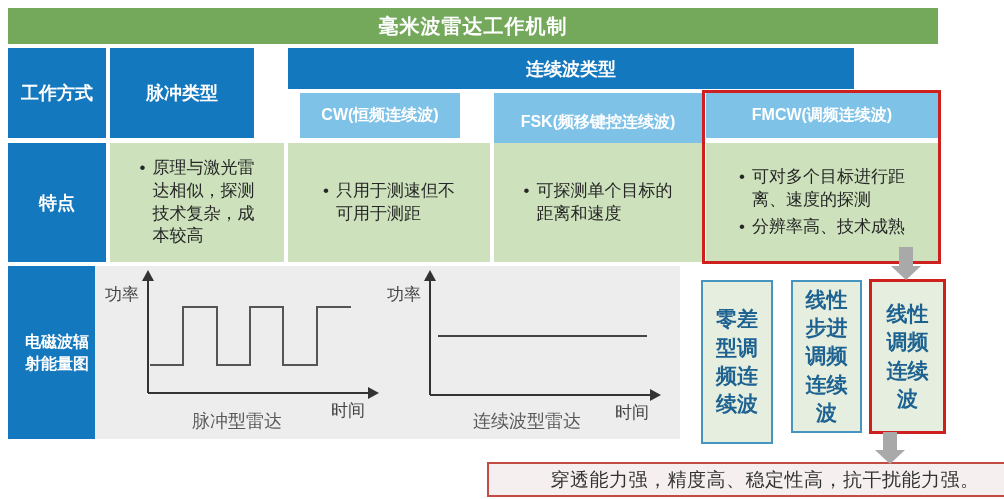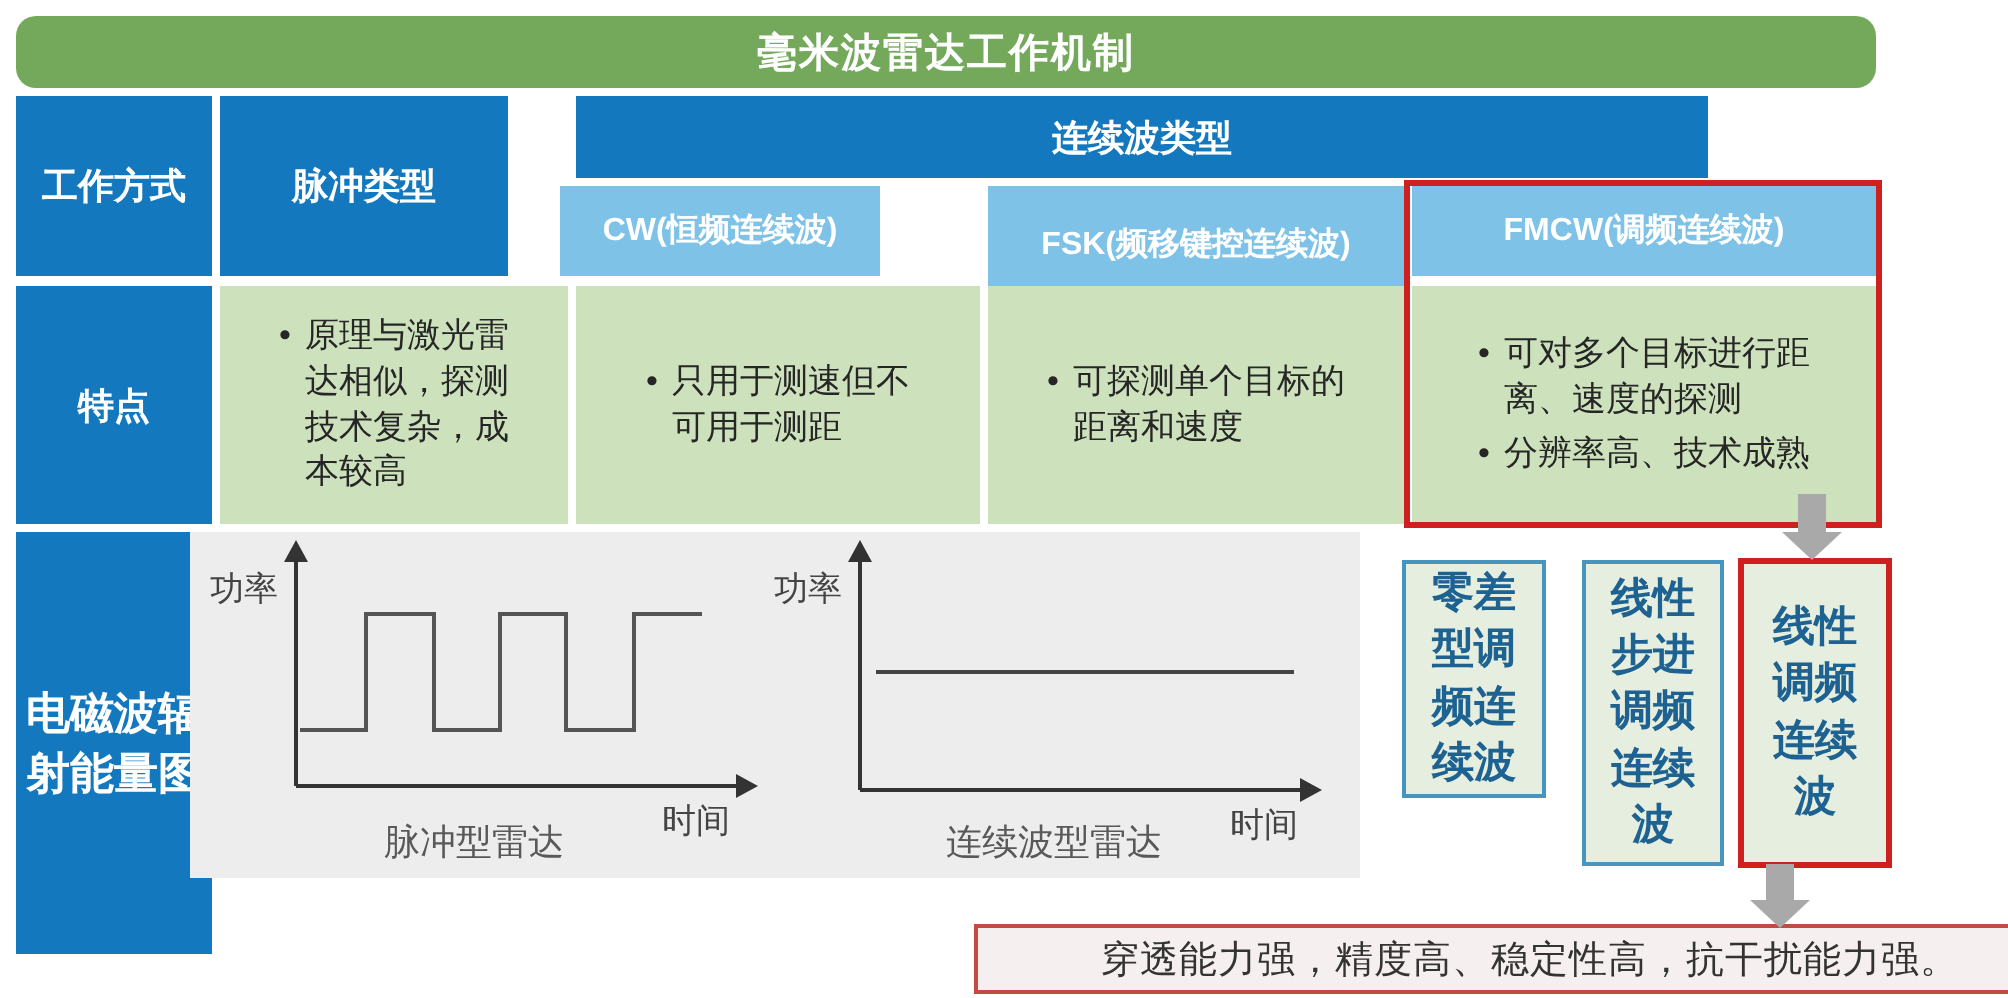--- a/index.html
+++ b/index.html
@@ -6,21 +6,21 @@
     --green:#74A95C; --blue:#1478BE; --light_blue:#7FC2E8; --light_green:#CDE2BC;
     --gray_bg:#EDEDED; --box_bg:#E6EFDF; --box_border:#4695BE; --box_text:#1E6291;
     --red:#CF2020; --soft_red:#C24B44; --arrow:#A9A9A9; --ink:#262626;
   }
   html,body{margin:0;padding:0;background:#fff;}
   .canvas{
     position:relative; width:1004px; height:499px; background:#ffffff; overflow:hidden;
     font-family:"Liberation Sans", sans-serif; color:var(--ink);
   }
   .cell{position:absolute; display:flex; align-items:center; justify-content:center; box-sizing:border-box; text-align:center;}
-  .titlebar{background:var(--green); color:#fff; font-size:20px; font-weight:bold; letter-spacing:1px;border-radius:10px;}
+  .titlebar{background:var(--green); color:#fff; font-size:20px; font-weight:bold; letter-spacing:1px;}
   .hdr{background:var(--blue); color:#fff; font-size:18px; font-weight:bold;}
   .subhdr{background:var(--light_blue); color:#fff; font-size:16px; font-weight:bold;}
   .greencell{background:var(--light_green); font-size:17px;}
   .graycell{background:var(--gray_bg);}
   .pre{white-space:pre-line; line-height:1.35;}
   .feat{display:flex; align-items:flex-start; justify-content:center; gap:7px;}
   .feat .b{line-height:1.35;}
   .feat .t{white-space:pre-line; line-height:1.35; text-align:left;}
   .feat-stack{display:flex; flex-direction:column; gap:4px; align-items:center;}
   .vbox{
@@ -51,21 +51,21 @@
 <body>
 
 <div class="canvas">
 
   <div class="cell titlebar" style="left:8px; top:8px; width:930px; height:36px;">毫米波雷达工作机制</div>
 
   <div class="cell hdr" style="left:8px; top:48px; width:98px; height:90px;">工作方式</div>
   <div class="cell hdr" style="left:110px; top:48px; width:144px; height:90px;">脉冲类型</div>
   <div class="cell hdr" style="left:288px; top:48px; width:566px; height:41px;">连续波类型</div>
 
-  <div class="cell subhdr" style="left:280px; top:93px; width:160px; height:45px;">CW(恒频连续波)</div>
+  <div class="cell subhdr" style="left:300px; top:93px; width:160px; height:45px;">CW(恒频连续波)</div>
   <div class="cell subhdr" style="left:494px; top:93px; width:208px; height:59px;">FSK(频移键控连续波)</div>
   <div class="cell hdr" style="left:8px; top:143px; width:98px; height:119px;">特点</div>
 
   <div class="cell subhdr" style="left:706px; top:93px; width:232px; height:45px;">FMCW(调频连续波)</div>
 
   <div class="cell greencell" style="left:110px; top:143px; width:174px; height:119px;">
     <div class="feat">
       <span class="b">•</span>
       <span class="t">原理与激光雷
 达相似，探测
@@ -99,21 +99,21 @@
       </div>
       <div class="feat">
         <span class="b">•</span>
         <span class="t">分辨率高、技术成熟</span>
       </div>
     </div>
   </div>
 
   <div class="fmcw-outline"></div>
 
-  <div class="cell hdr pre" style="left:8px; top:266px; width:98px; height:211px; font-size:22px;">电磁波辐
+  <div class="cell hdr pre" style="left:8px; top:266px; width:98px; height:173px; font-size:16px;">电磁波辐
 射能量图</div>
 
   <div class="cell graycell" style="left:95px; top:266px; width:585px; height:173px;justify-content:center;">
     <svg width="585" height="173" viewBox="0 0 585 173">
 
       <g>
         <line x1="53" y1="12" x2="53" y2="127" stroke="#333" stroke-width="2"></line>
         <polygon points="53,4 47,15 59,15" fill="#333"></polygon>
         <line x1="53" y1="127" x2="276" y2="127" stroke="#333" stroke-width="2"></line>
         <polygon points="284,127 273,121 273,133" fill="#333"></polygon>
@@ -129,21 +129,21 @@
         <line x1="335" y1="129" x2="558" y2="129" stroke="#333" stroke-width="2"></line>
         <polygon points="566,129 555,123 555,135" fill="#333"></polygon>
         <line x1="343" y1="70" x2="552" y2="70" stroke="#444" stroke-width="2"></line>
         <text x="309" y="34" font-size="17" fill="#444" text-anchor="middle">功率</text>
         <text x="537" y="152" font-size="17" fill="#444" text-anchor="middle">时间</text>
         <text x="432" y="161" font-size="18" fill="#595959" text-anchor="middle">连续波型雷达</text>
       </g>
     </svg>
   </div>
 
-  <div class="vbox pre" style="left:701px; top:280px; width:72px; height:119px;">零差
+  <div class="vbox pre" style="left:701px; top:280px; width:72px; height:164px;">零差
 型调
 频连
 续波</div>
   <div class="vbox pre" style="left:791px; top:280px; width:71px; height:153px;">线性
 步进
 调频
 连续
 波</div>
   <div class="vbox pre hl" style="left:869px; top:279px; width:77px; height:155px;">线性
 调频

